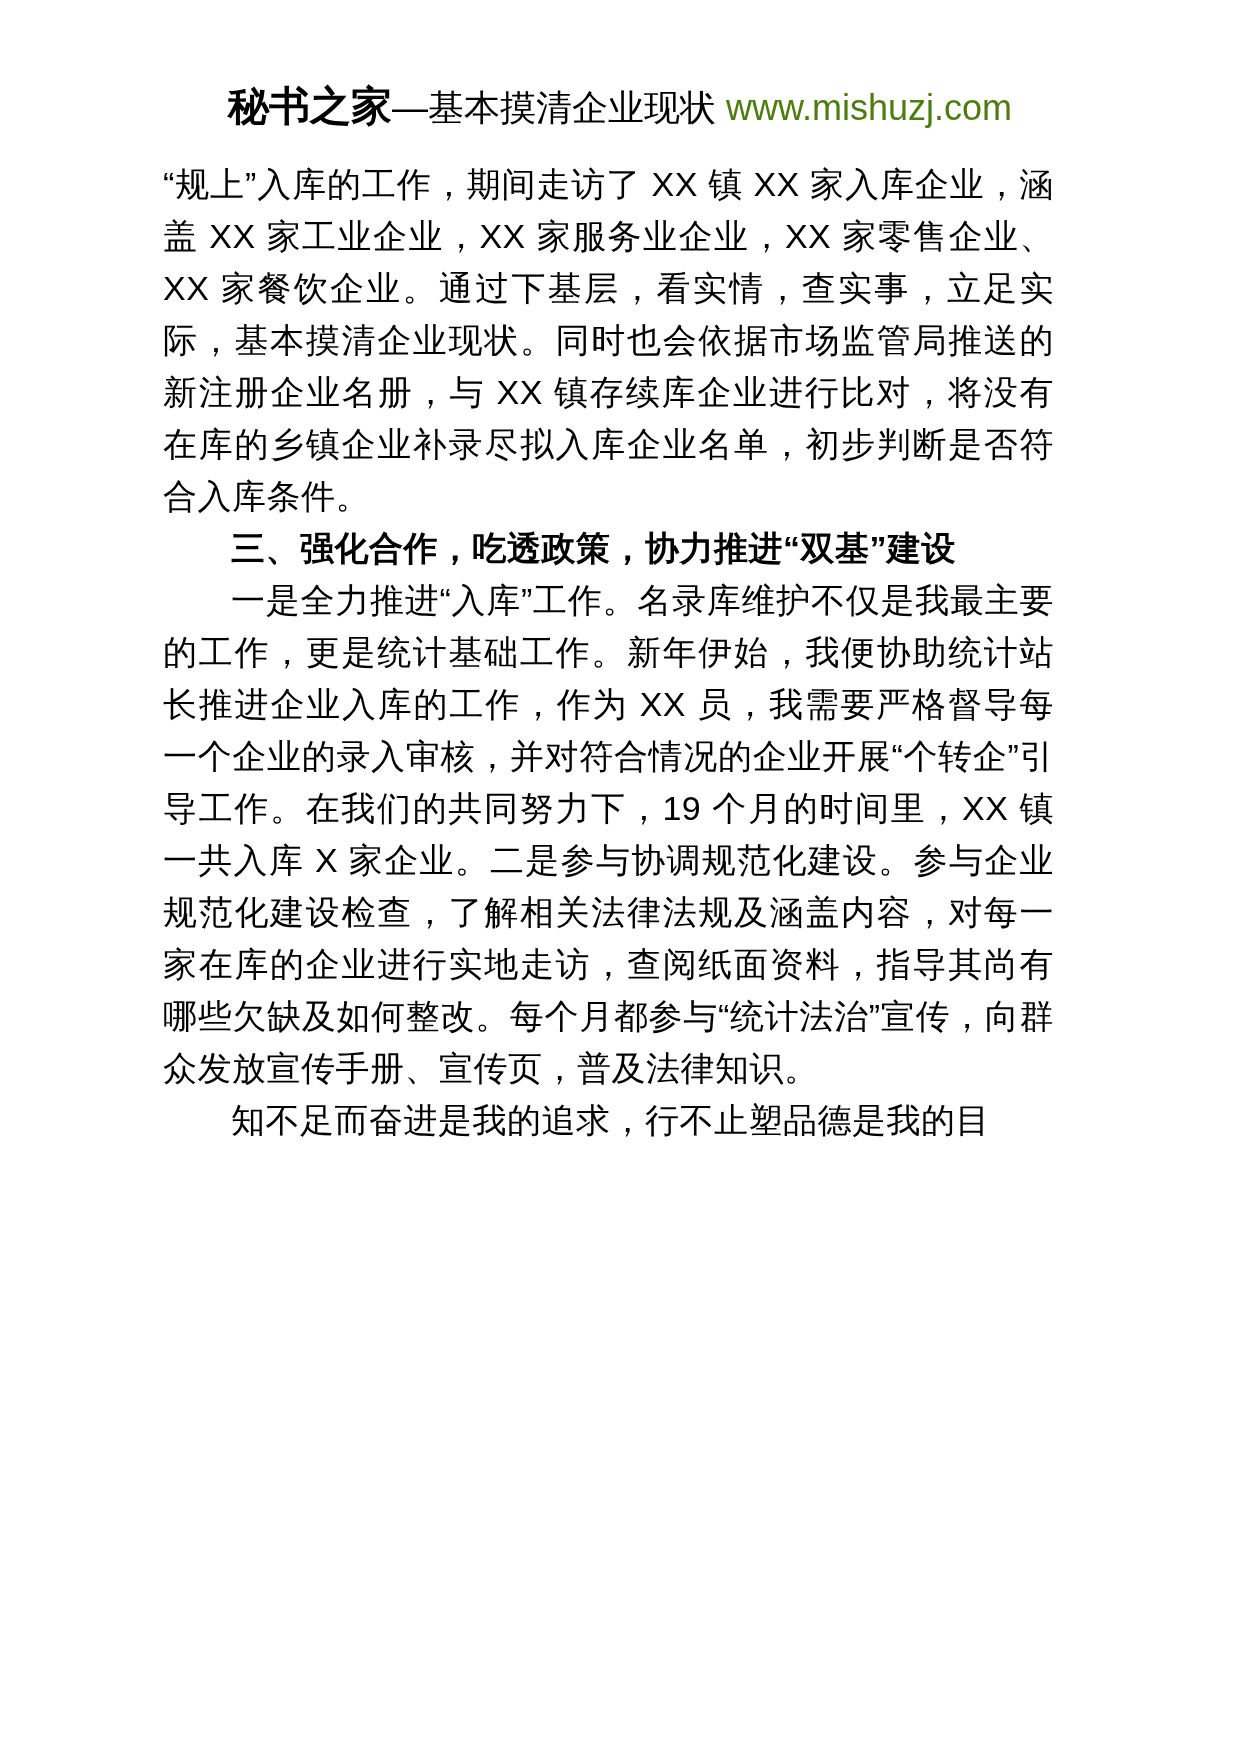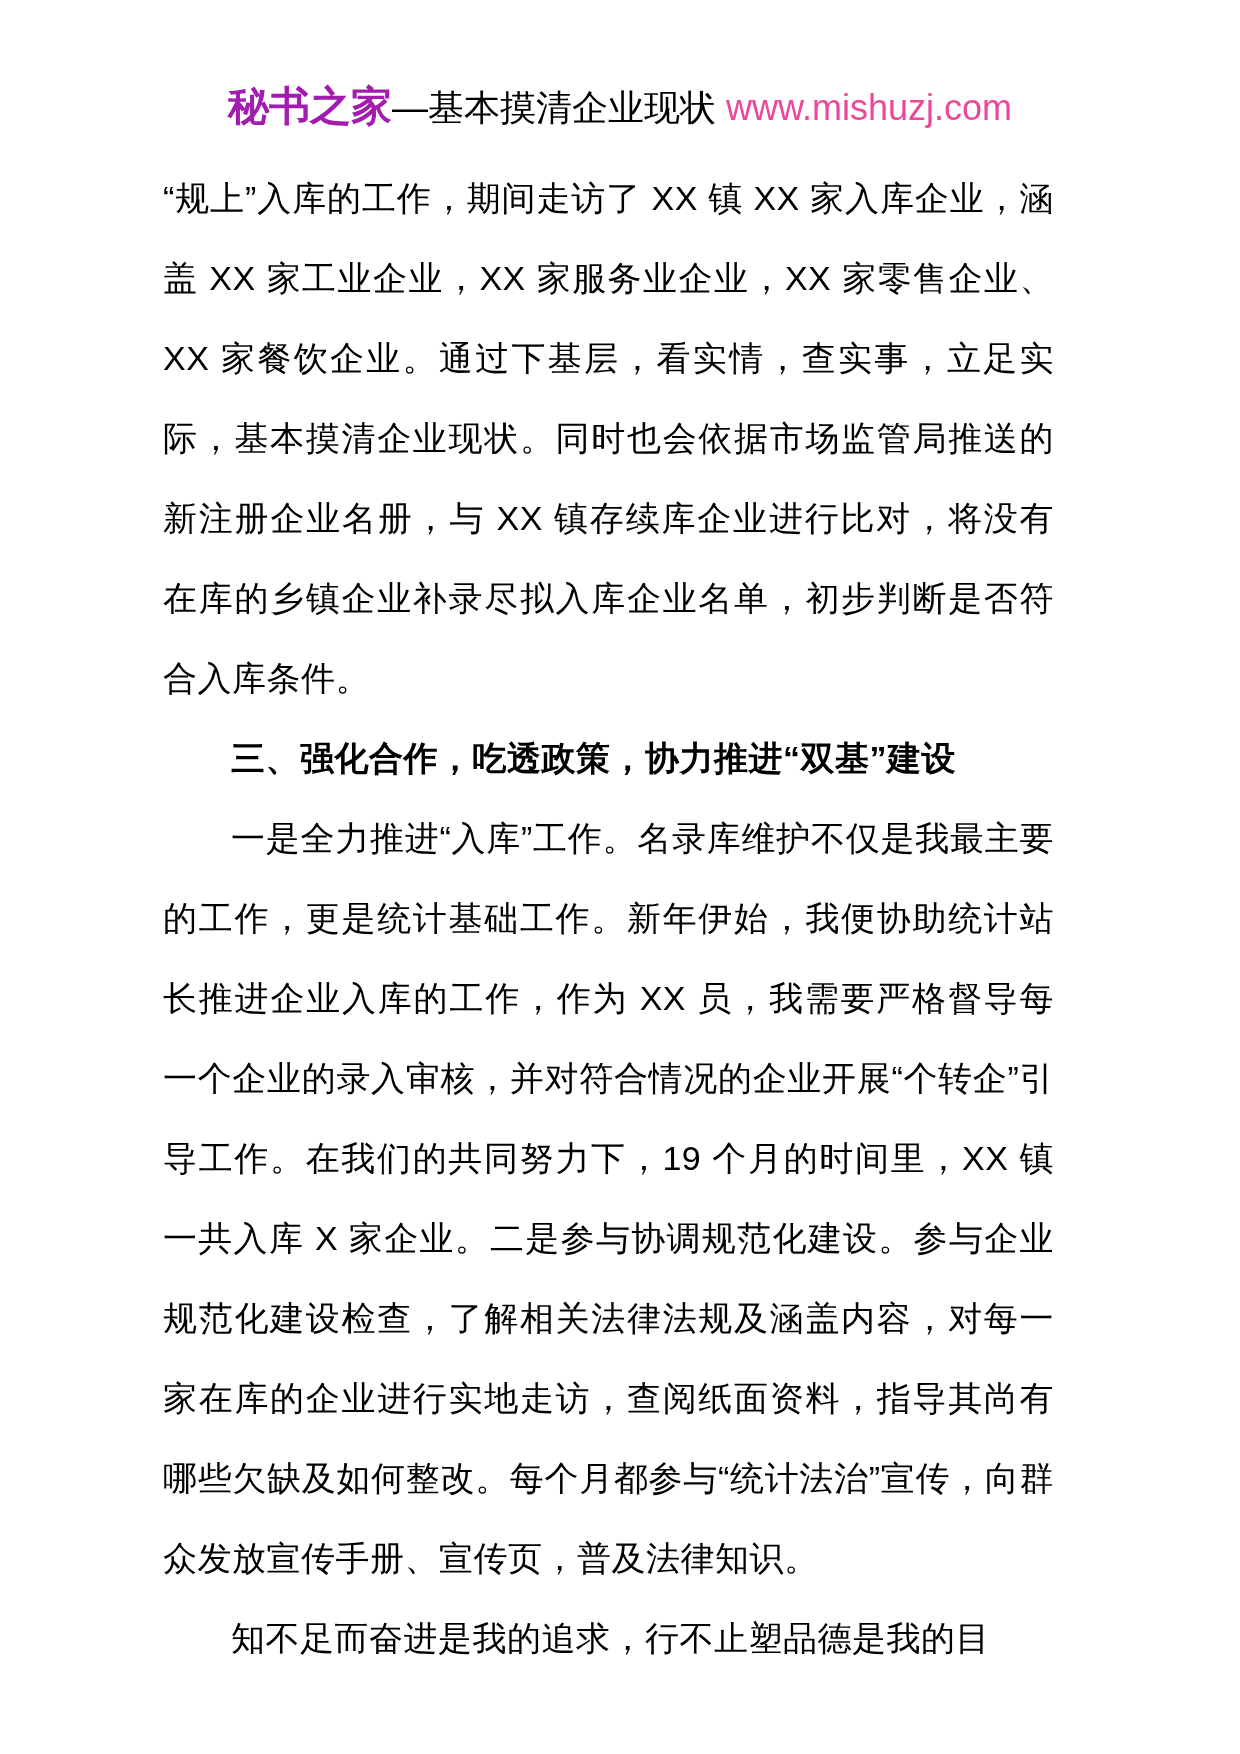--- a/index.html
+++ b/index.html
@@ -24,39 +24,39 @@
     line-height: 48px;
     color: #000000;
   }
   .header .brand {
     font-size: 41px;
     font-weight: 700;
   }
   .doc-body {
     margin: 26px 186px 0 163px; 
     font-size: 34px;
-    line-height: 80px;
+    line-height: 52px;
     text-align: justify;
     letter-spacing: 0.5px;
   }
   .para {
     margin: 0;
     padding: 0;
   }
   .para.indent {
     text-indent: 2em;
   }
   .para.heading {
     font-weight: 700;
   }
 </style>
 </head>
 <body>
 
 <div class="page">
-  <div class="header"><span class="brand" style="color: #a21caf;">秘书之家</span><span class="tagline">—基本摸清企业现状 </span><span class="url" style="color: #ec4899;">www.mishuzj.com</span></div>
+  <div class="header"><span class="brand" style="color: #000000;">秘书之家</span><span class="tagline">—基本摸清企业现状 </span><span class="url" style="color: #4d7c0f;">www.mishuzj.com</span></div>
   <div class="doc-body">
       <p class="para">“规上”入库的工作，期间走访了 XX 镇 XX 家入库企业，涵盖 XX 家工业企业，XX 家服务业企业，XX 家零售企业、XX 家餐饮企业。通过下基层，看实情，查实事，立足实际，基本摸清企业现状。同时也会依据市场监管局推送的新注册企业名册，与 XX 镇存续库企业进行比对，将没有在库的乡镇企业补录尽拟入库企业名单，初步判断是否符合入库条件。</p>
       <p class="para heading indent">三、强化合作，吃透政策，协力推进“双基”建设</p>
       <p class="para indent">一是全力推进“入库”工作。名录库维护不仅是我最主要的工作，更是统计基础工作。新年伊始，我便协助统计站长推进企业入库的工作，作为 XX 员，我需要严格督导每一个企业的录入审核，并对符合情况的企业开展“个转企”引导工作。在我们的共同努力下，19 个月的时间里，XX 镇一共入库 X 家企业。二是参与协调规范化建设。参与企业规范化建设检查，了解相关法律法规及涵盖内容，对每一家在库的企业进行实地走访，查阅纸面资料，指导其尚有哪些欠缺及如何整改。每个月都参与“统计法治”宣传，向群众发放宣传手册、宣传页，普及法律知识。</p>
       <p class="para indent">知不足而奋进是我的追求，行不止塑品德是我的目</p>
     </div>
 </div>
 
 </body></html>

